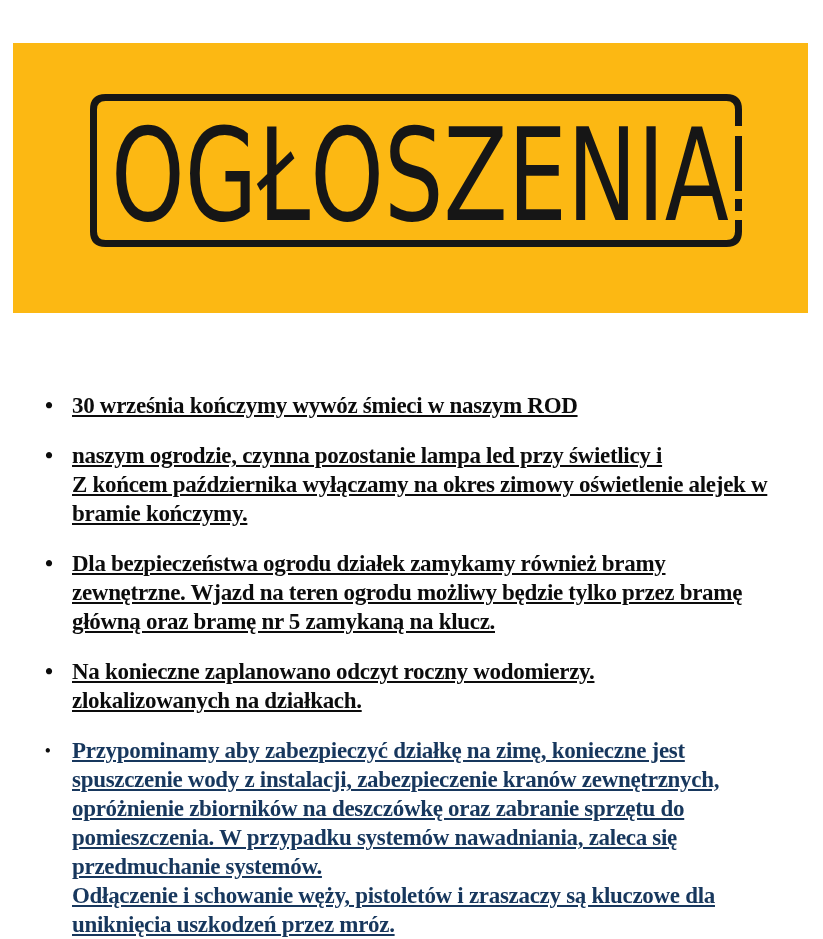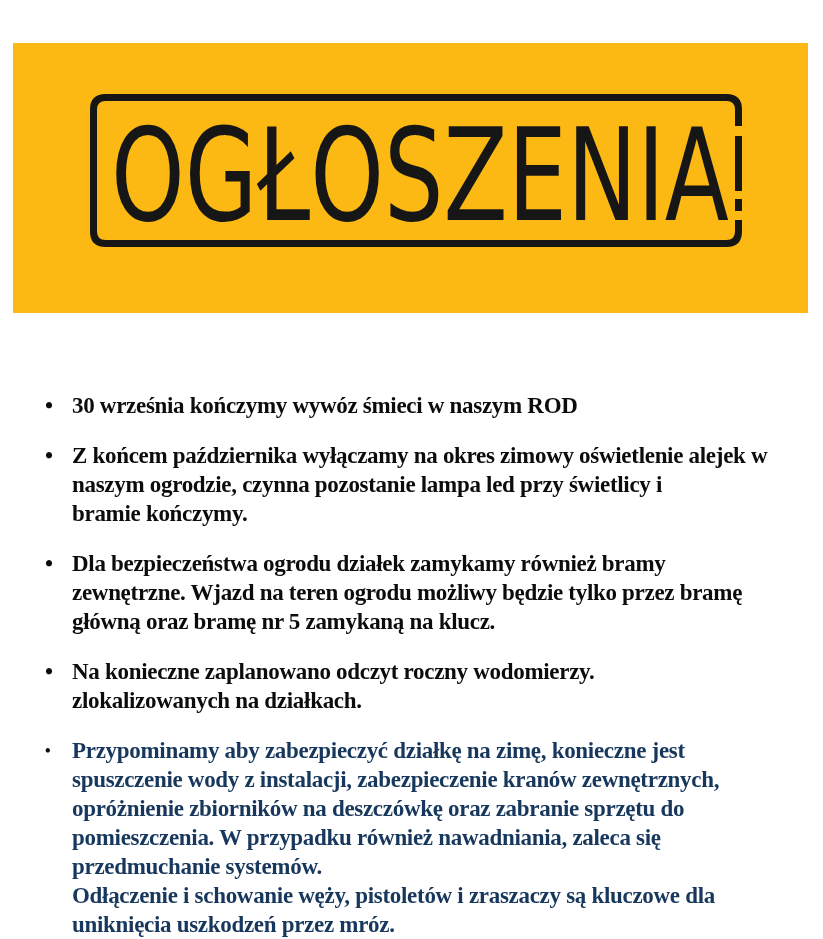--- a/index.html
+++ b/index.html
@@ -58,20 +58,21 @@
   .item{
     display:flex;
     align-items:flex-start;
     margin-bottom:21px;
   }
   .marker{
     flex:0 0 27px;
   }
   .line{
     white-space:nowrap;
+    text-decoration:underline;
   }
   .item.highlight .lines{
     color:var(--highlight-text);
   }
   .item.highlight .marker{
     font-size:16px;
     line-height:29px;
   }
 </style>
 </head>
@@ -98,22 +99,22 @@
     <div class="item">
       <span class="marker">•</span>
       <div class="lines">
         <div class="line">30 września kończymy wywóz śmieci w naszym ROD</div>
       </div>
     </div>
 
     <div class="item">
       <span class="marker">•</span>
       <div class="lines">
+        <div class="line">naszym ogrodzie, czynna pozostanie lampa led przy świetlicy i</div>
         <div class="line">Z końcem października wyłączamy na okres zimowy oświetlenie alejek w</div>
-        <div class="line">naszym ogrodzie, czynna pozostanie lampa led przy świetlicy i</div>
         <div class="line">bramie kończymy.</div>
       </div>
     </div>
 
     <div class="item">
       <span class="marker">•</span>
       <div class="lines">
         <div class="line">Dla bezpieczeństwa ogrodu działek zamykamy również bramy</div>
         <div class="line">zewnętrzne. Wjazd na teren ogrodu możliwy będzie tylko przez bramę</div>
         <div class="line">główną oraz bramę nr 5 zamykaną na klucz.</div>
@@ -127,21 +128,21 @@
         <div class="line">zlokalizowanych na działkach.</div>
       </div>
     </div>
 
     <div class="item highlight">
       <span class="marker">•</span>
       <div class="lines">
         <div class="line">Przypominamy aby zabezpieczyć działkę na zimę, konieczne jest</div>
         <div class="line">spuszczenie wody z instalacji, zabezpieczenie kranów zewnętrznych,</div>
         <div class="line">opróżnienie zbiorników na deszczówkę oraz zabranie sprzętu do</div>
-        <div class="line">pomieszczenia. W przypadku również nawadniania, zaleca się</div>
+        <div class="line">pomieszczenia. W przypadku systemów nawadniania, zaleca się</div>
         <div class="line">przedmuchanie systemów.</div>
         <div class="line">Odłączenie i schowanie węży, pistoletów i zraszaczy są kluczowe dla</div>
         <div class="line">uniknięcia uszkodzeń przez mróz.</div>
       </div>
     </div>
 
   </main>
 </div>
 
 </body></html>

